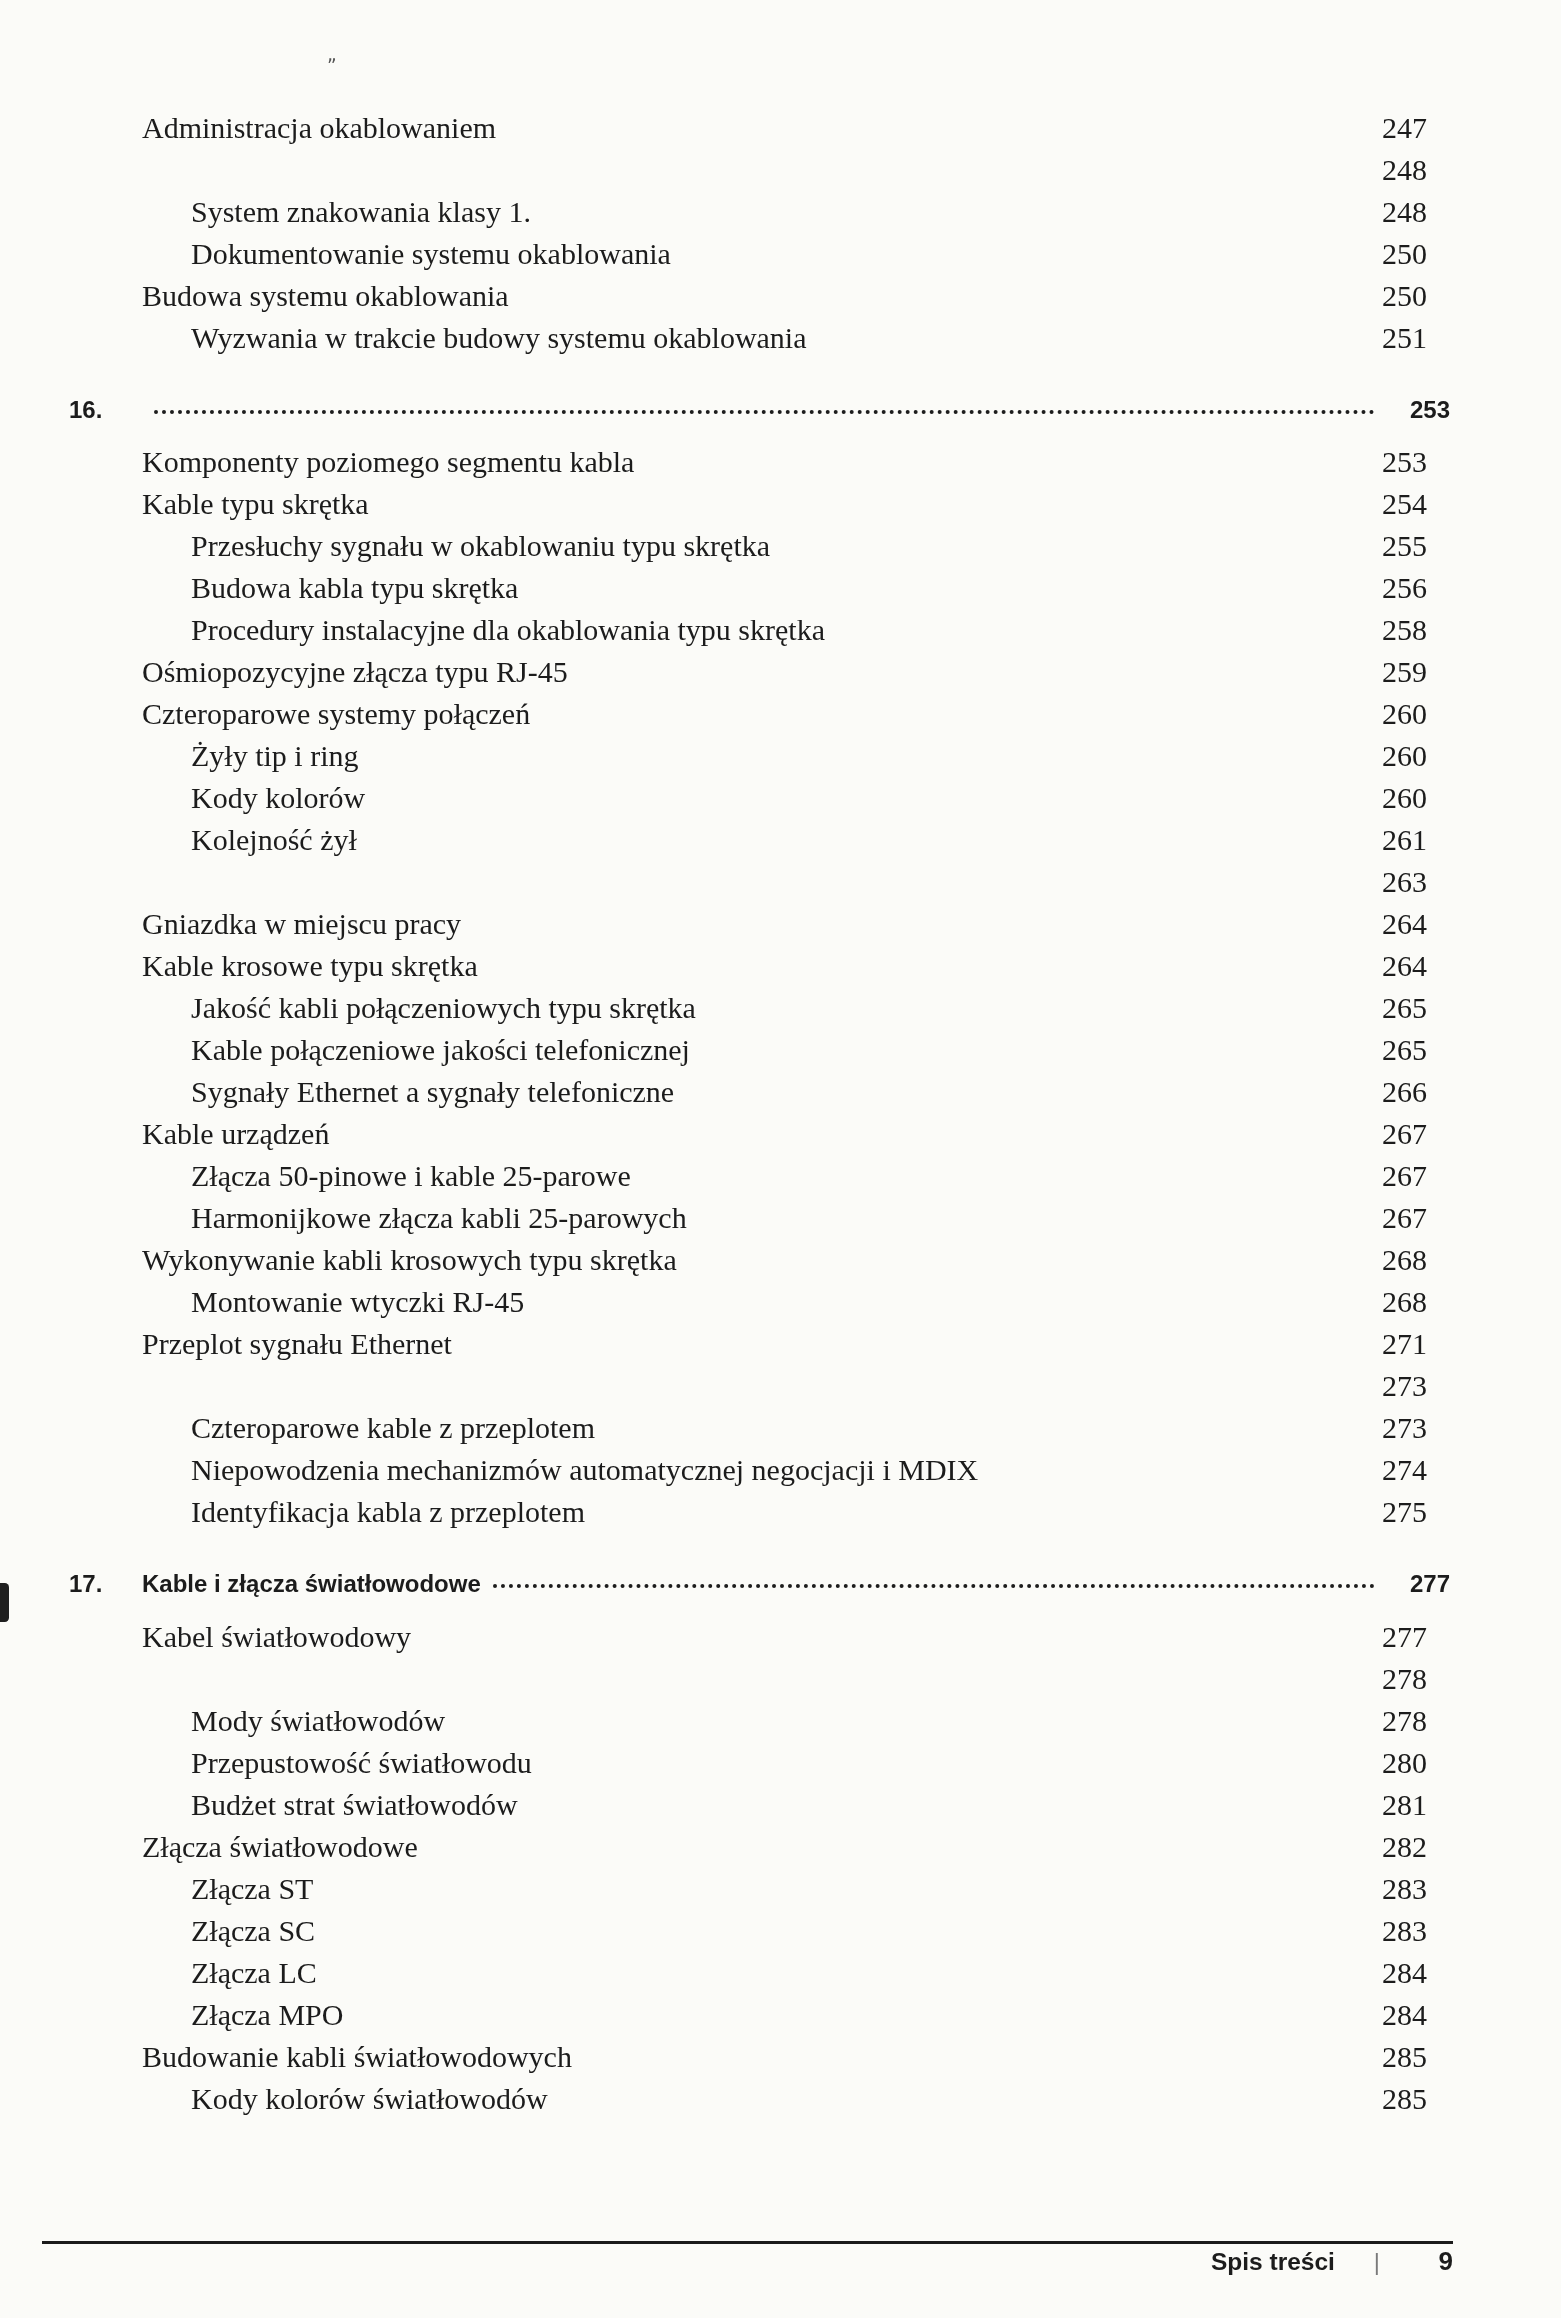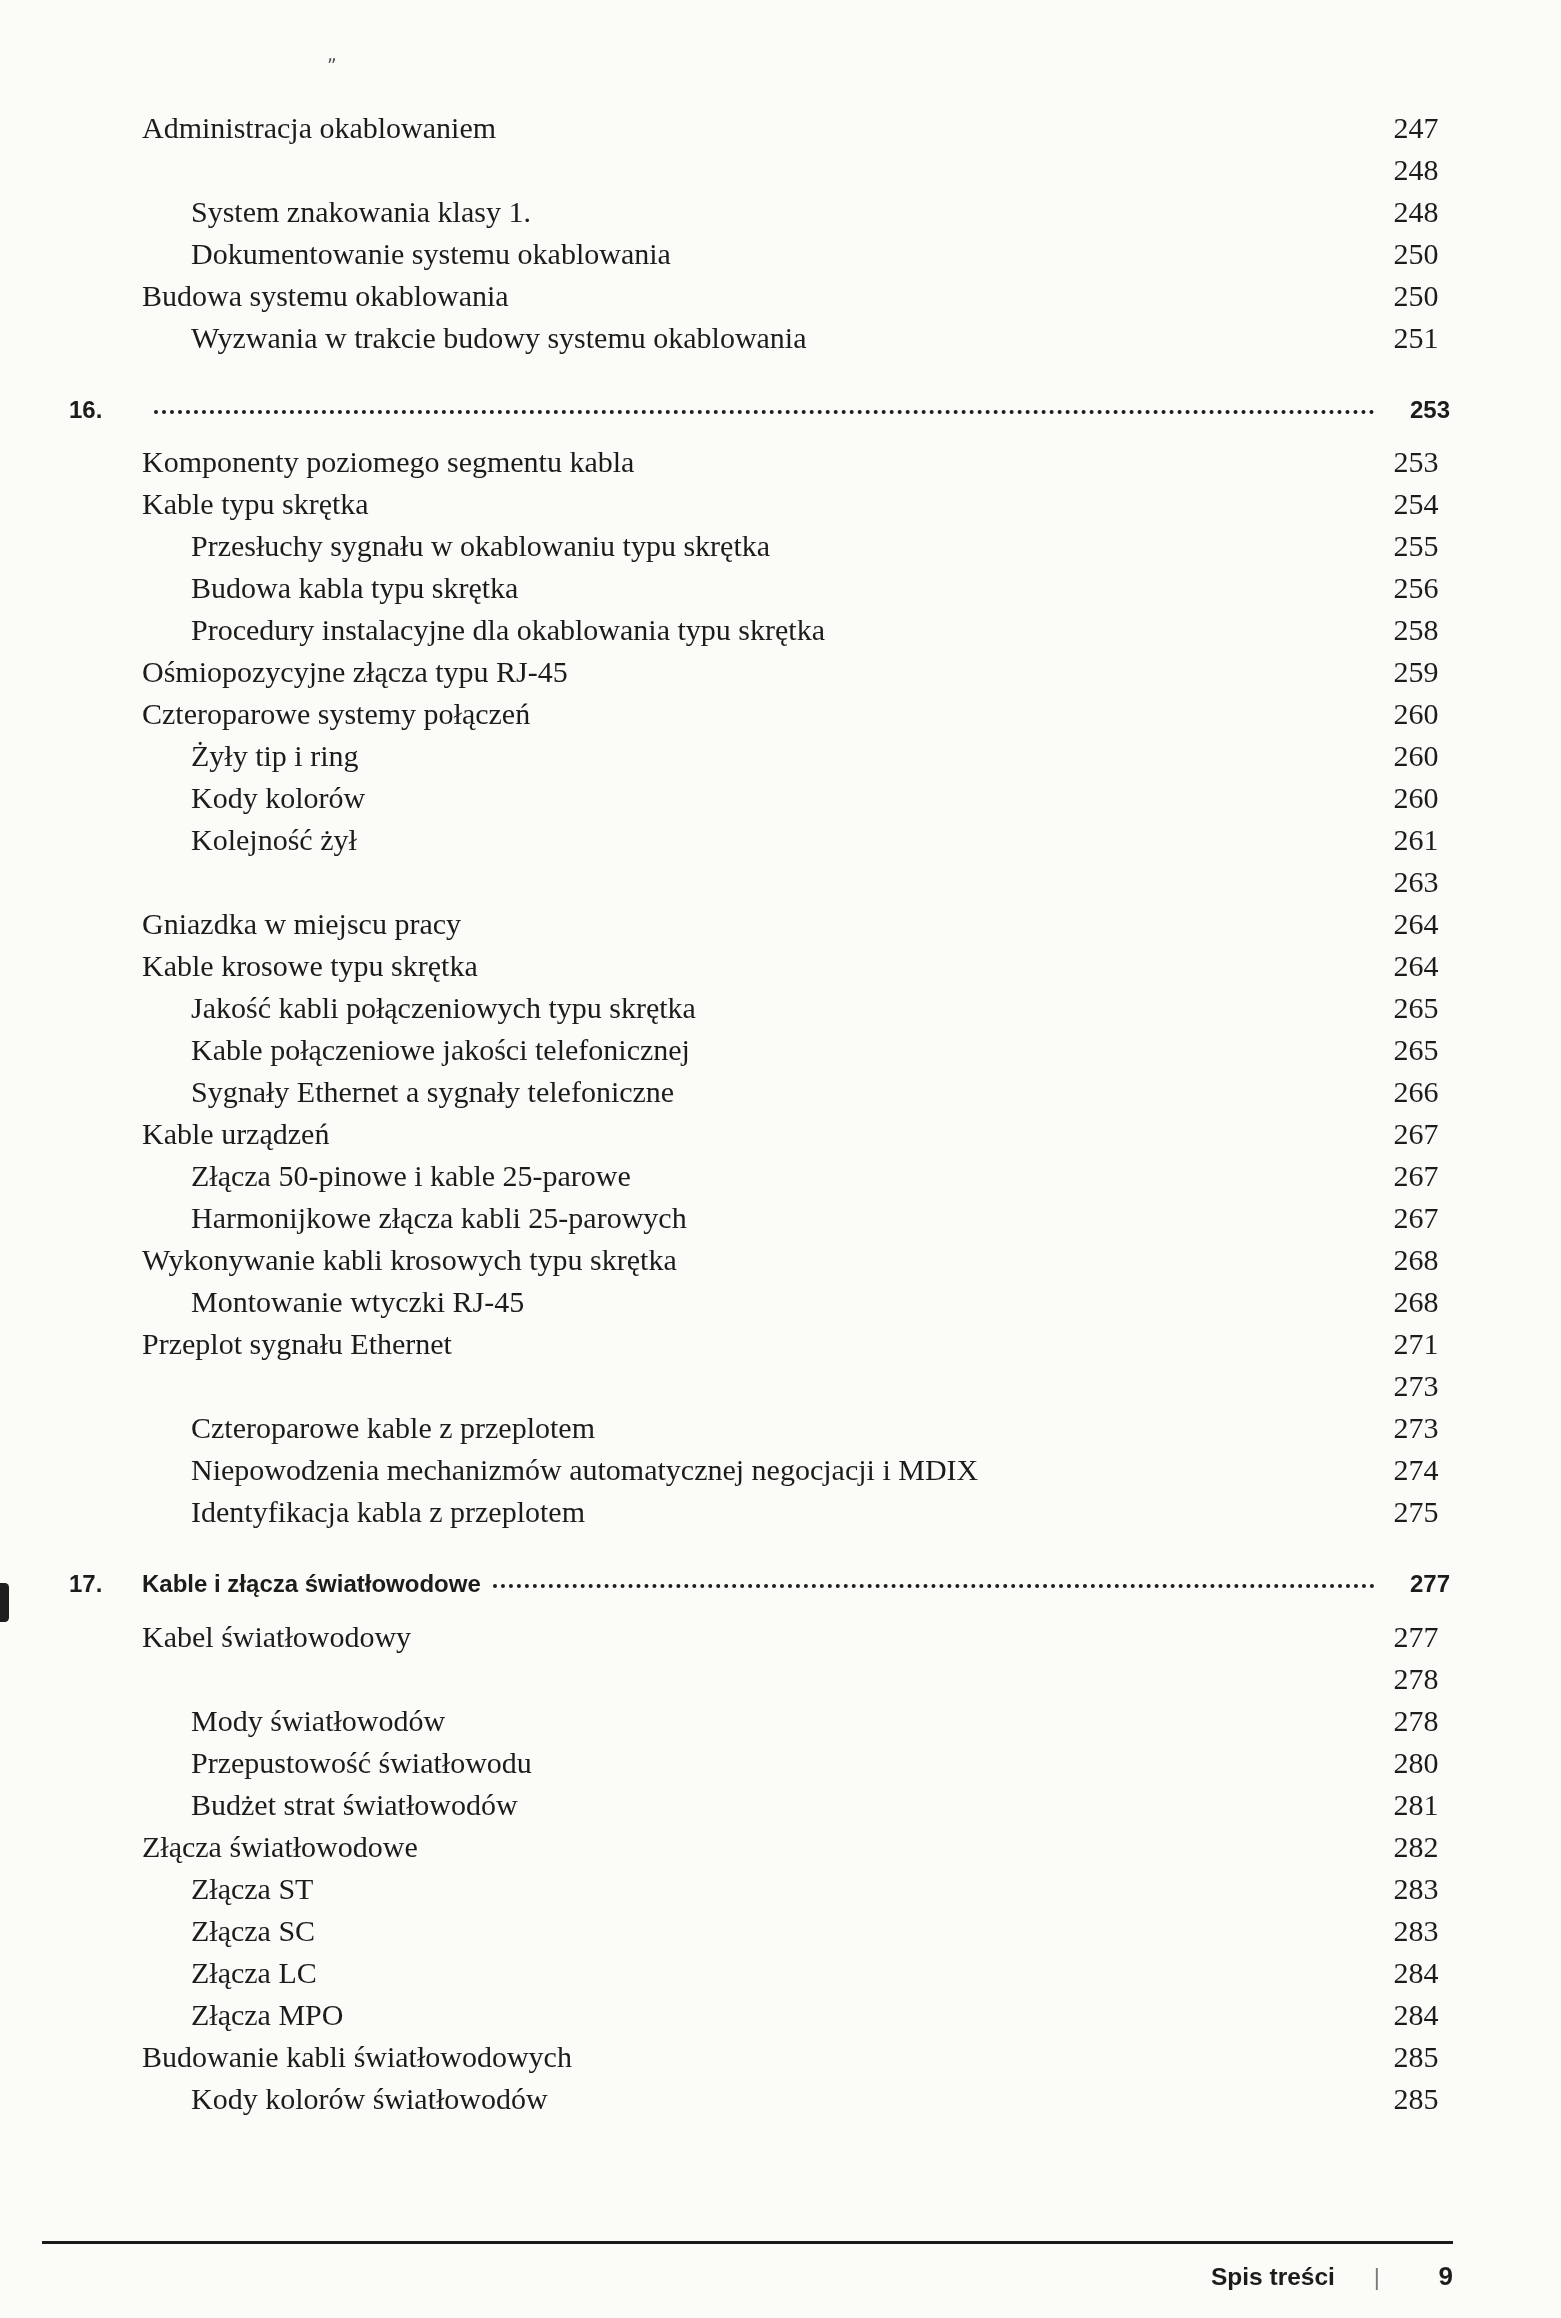--- a/index.html
+++ b/index.html
@@ -50,21 +50,21 @@
     display: flex;
     align-items: baseline;
     font-size: 30px;
     line-height: 42px;
     white-space: nowrap;
   }
   .entry-row.level-1 .entry-title { padding-left: 73px; }
   .entry-row.level-2 .entry-title { padding-left: 122px; }
   .entry-spacer { flex: 1; }
   .entry-page {
-    text-align: center;
+    text-align: left;
     min-width: 68px;
     font-size: 30px;
   }
 
   .chapter-row {
     display: flex;
     align-items: baseline;
     font-family: "Liberation Sans", "DejaVu Sans", sans-serif;
     font-weight: bold;
     font-size: 24px;
@@ -95,21 +95,21 @@
     left: 42px;
     width: 1411px;
     top: 2241px;
     border-top: 3.4px solid #1b1b1b;
   }
   .footer-row {
     display: flex;
     justify-content: flex-end;
     align-items: baseline;
     gap: 39px;
-    padding-top: 17px;
+    padding-top: 2px;
     font-family: "Liberation Sans", "DejaVu Sans", sans-serif;
   }
   .footer-label {
     font-weight: bold;
     font-size: 24.5px;
   }
   .footer-sep {
     color: #7a7a7a;
     font-size: 23.6px;
     font-weight: normal;

